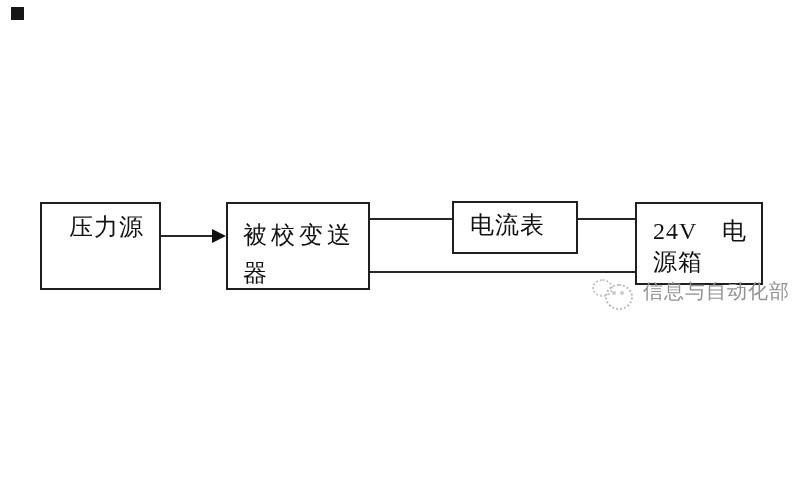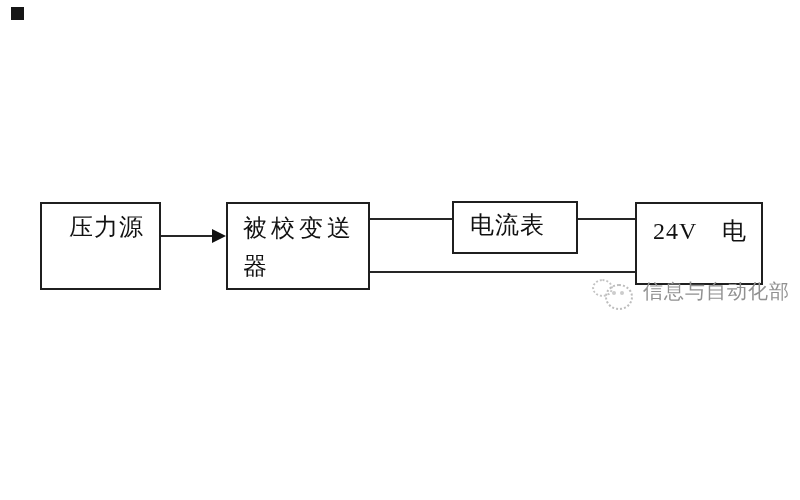--- a/index.html
+++ b/index.html
@@ -28,21 +28,21 @@
   .node {
     position: absolute;
     box-sizing: border-box;
     border: 2px solid #1f1f1f;
     background: #ffffff;
     color: #111111;
     font-size: 24px;
   }
   .node .line { display: block; white-space: pre; }
   .n-pressure   { left: 40px;  top: 202px; width: 121px; height: 88px; padding: 8px 4px 0 16px; line-height: 30px; letter-spacing: 1px; text-align: center; }
-  .n-transmitter{ left: 226px; top: 202px; width: 144px; height: 88px; padding: 5px 4px 0 15px; line-height: 38px; letter-spacing: 4px; }
+  .n-transmitter{ left: 226px; top: 202px; width: 144px; height: 88px; padding: 12px 4px 0 15px; line-height: 38px; letter-spacing: 4px; }
   .n-ammeter    { left: 452px; top: 201px; width: 126px; height: 53px; padding: 7px 12px 0 16px; line-height: 30px; letter-spacing: 1px; }
   .n-power      { left: 635px; top: 202px; width: 128px; height: 83px; padding: 12px 16px 0 16px; line-height: 31px; letter-spacing: 1px; }
   
   .wire {
     position: absolute;
     height: 2px;
     background: #262626;
   }
   .w-arrow-shaft { left: 161px; top: 235px; width: 53px; }
   .w-top-1       { left: 370px; top: 218px; width: 82px; }
@@ -108,20 +108,21 @@
     <span class="line">被校变送</span>
     <span class="line">器</span>
   </div>
 
   <div class="node n-ammeter">
     <span class="line">电流表</span>
   </div>
 
   <div class="node n-power">
     <span class="line">24V　电</span>
+    <span class="line">源箱</span>
   </div>
 
   <div class="wire w-arrow-shaft"></div>
   <div class="arrowhead"></div>
   <div class="wire w-top-1"></div>
   <div class="wire w-top-2"></div>
   <div class="wire w-bottom"></div>
 
   <div class="wm-logo">
     <div class="wm-circle-small"></div>

